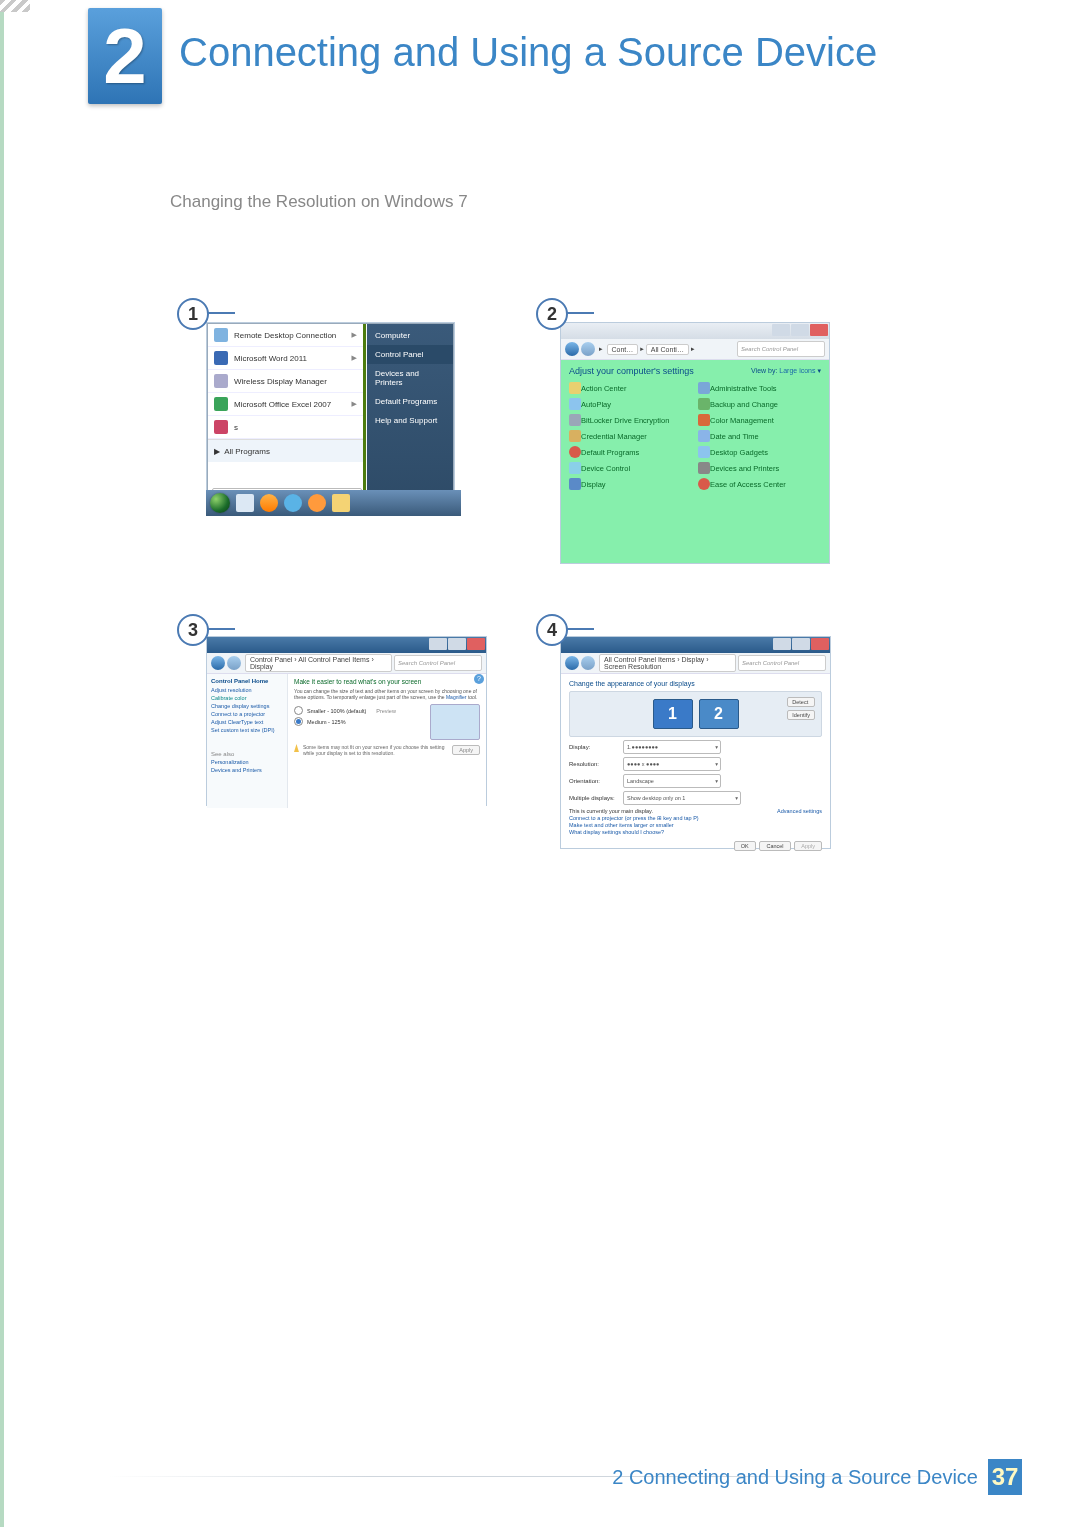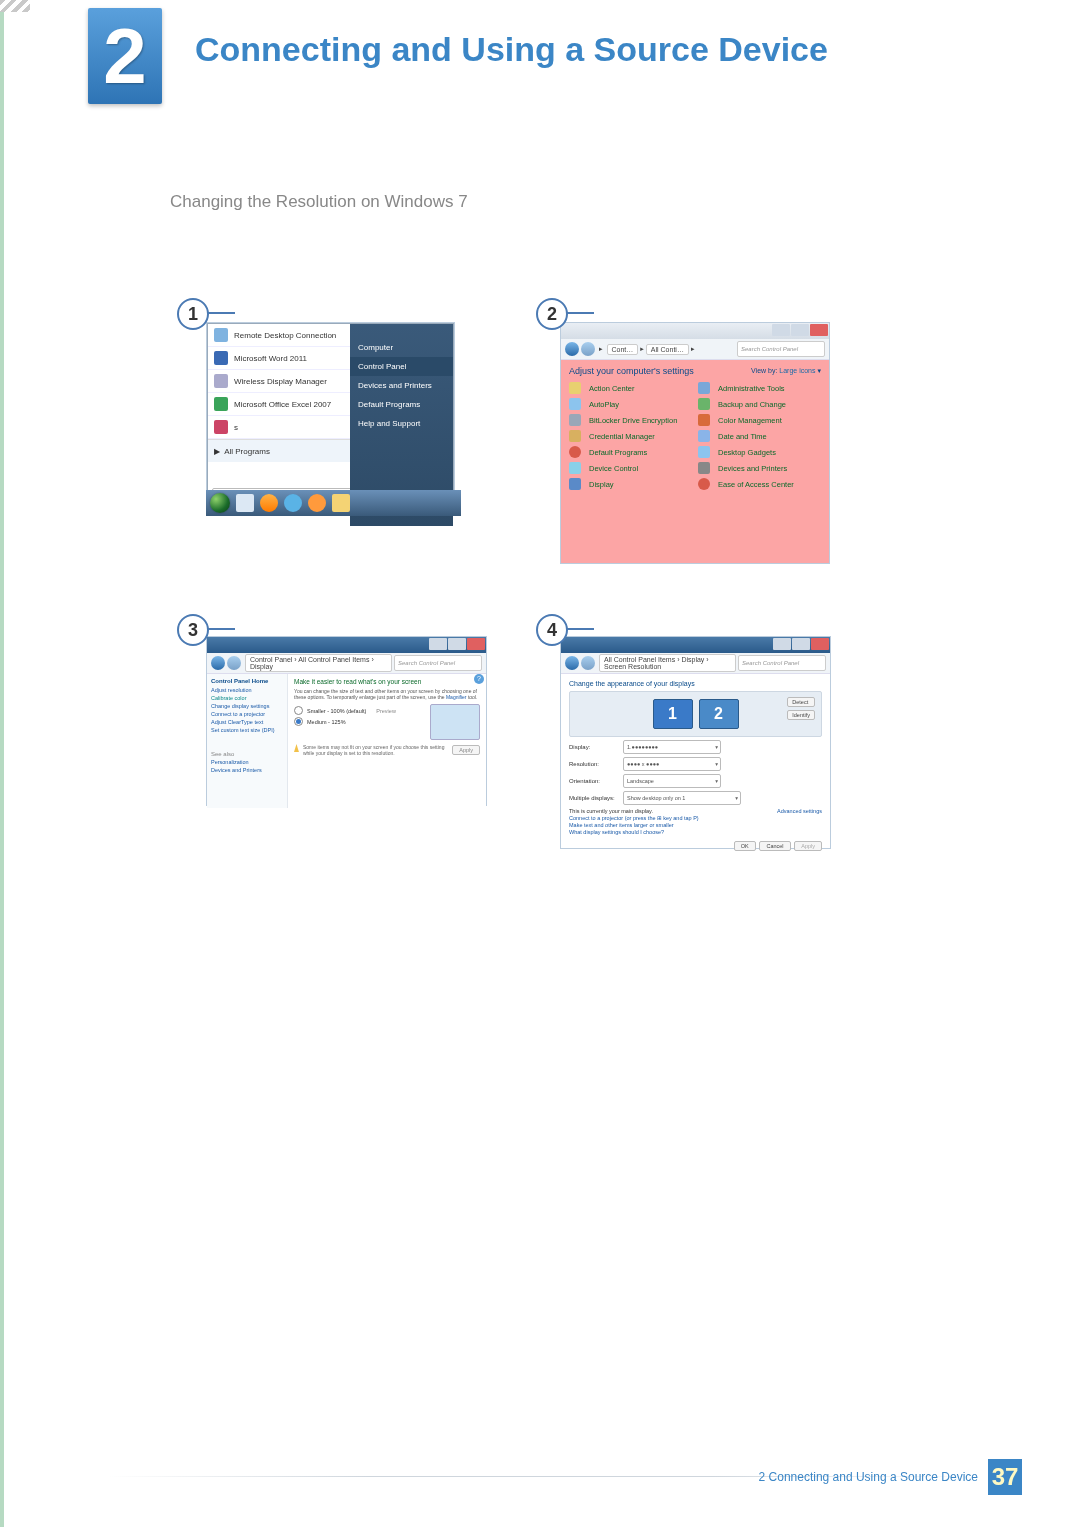--- a/index.html
+++ b/index.html
@@ -5,21 +5,21 @@
   html,body{margin:0;padding:0;background:#fff;font-family:Arial,Helvetica,sans-serif;color:#333;font-size:14px}
   .page{width:1080px;height:1527px;margin:0 auto;position:relative;background:#fff;box-sizing:border-box}
   
   .edge{position:absolute;left:0;top:0;width:30px;height:12px;
     background:repeating-linear-gradient(135deg,#c9c9c9 0 4px,#fff 4px 8px)}
   
   .chapter{position:absolute;left:88px;top:8px;width:74px;height:96px;background:#3b86c6;border-radius:2px;
     box-shadow:0 2px 4px rgba(0,0,0,.25);color:#fff;font-size:78px;font-weight:700;line-height:96px;text-align:center;
     background-image:linear-gradient(#5aa0dc,#2e74b5)}
   .chapter span{display:block;font-family:Arial;text-shadow:1px 1px 2px rgba(0,0,0,.3)}
-  .title{position:absolute;left:195px;top:30px;font-size:34px;color:#3b86c6;font-weight:700}
+  .title{position:absolute;left:179px;top:30px;font-size:40px;color:#3b86c6;font-weight:400}
   .subtitle{position:absolute;left:170px;top:192px;color:#888;font-size:17px}
   .instr{position:absolute;left:170px;top:222px;font-size:15px;color:#333}
   .instr b{font-weight:700}
   .arrow{padding:0 4px}
   .thin-green{position:absolute;left:0;top:0;width:4px;height:100%;background:#3e9f5f;opacity:.38}
   
   .panel{position:absolute;border:1px solid #bcd;background:#fff}
   .callout{position:absolute;width:28px;height:28px;border:2px solid #4b7ab3;border-radius:50%;background:#fff;
     color:#333;font-weight:700;font-size:18px;text-align:center;line-height:28px;z-index:5}
   .callout-line{position:absolute;height:2px;background:#4b7ab3;z-index:4}
@@ -27,53 +27,53 @@
   .p1{left:206px;top:322px;width:247px;height:190px}
   .startmenu{position:absolute;inset:0;background:#f4f8fb;border:1px solid #9ab;font-size:8px}
   .sm-left{position:absolute;left:0;top:0;width:155px;height:100%;background:#fff;border-right:3px solid #4d7c0f}
   .sm-item{display:flex;align-items:center;height:22px;padding:0 6px;border-bottom:1px solid #eef}
   .sm-ico{width:14px;height:14px;background:#7fb3e0;border-radius:2px;margin-right:6px;flex:0 0 14px}
   .sm-arrow{margin-left:auto;color:#888;font-size:7px}
   .sm-allprog{height:22px;padding:0 6px;display:flex;align-items:center;background:#eef4fa;border-top:1px solid #ddd}
   .sm-search{position:absolute;left:4px;bottom:4px;width:140px;height:18px;border:1px solid #bbb;border-radius:2px;
     font-style:italic;color:#999;font-size:7px;padding:0 4px;line-height:18px;background:#fff}
   .sm-search::after{content:"🔍";position:absolute;right:3px;top:1px;font-style:normal;color:#6a9}
-  .sm-right{position:absolute;left:142px;top:0;right:0;height:100%;
-    background:linear-gradient(#3a5a7a,#2d4a66);padding-top:14px}
+  .sm-right{position:absolute;left:159px;top:0;right:0;height:100%;
+    background:linear-gradient(#3a5a7a,#2d4a66);padding-top:2px}
   .sm-r-item{color:#fff;font-size:8px;padding:5px 8px}
   .sm-r-item.cp{background:#2a4a68}
   .sm-shut{position:absolute;bottom:4px;left:160px;width:70px;height:16px;background:#3c78b4;color:#fff;
     border-radius:2px;font-size:7px;text-align:center;line-height:16px}
   .taskbar{position:absolute;left:206px;top:490px;width:247px;height:26px;
     background:linear-gradient(#6a90b8,#3a5a7a);display:flex;align-items:center;padding:0 4px;gap:6px}
   .tb-orb{width:20px;height:20px;border-radius:50%;background:radial-gradient(circle at 30% 30%,#8fd36b,#1a6b2a 60%,#0a3a15);
     box-shadow:0 0 2px rgba(0,0,0,.4)}
   .tb-ico{width:18px;height:18px;background:#dce8f4;border-radius:2px}
   .tb-ico.ff{background:linear-gradient(#ffb347,#ff7b00);border-radius:50%}
   .tb-ico.ie{background:#5ab3e6;border-radius:50%}
   .tb-ico.media{background:#ff9a3c;border-radius:50%}
   .tb-ico.folder{background:#f4d374}
   
-  .p2{left:560px;top:322px;width:268px;height:240px;background:#fca5a5}
+  .p2{left:560px;top:322px;width:268px;height:240px;background:#86efac}
   .win-bar{height:14px;background:linear-gradient(#e9eef4,#d5dde6);display:flex;justify-content:flex-end;gap:1px;padding:1px}
   .win-btn{width:18px;height:12px;border-radius:1px}
   .win-min{background:#d0dae6}
   .win-max{background:#d0dae6}
   .win-close{background:#e06060}
   .nav{height:20px;background:#f0f4f8;display:flex;align-items:center;font-size:7px;color:#444;padding:0 4px;border-bottom:1px solid #dde}
   .nav-orb{width:14px;height:14px;border-radius:50%;background:linear-gradient(#7ab6e8,#2a6aa8);margin-right:2px}
   .nav-crumb{background:#fff;border:1px solid #ccc;padding:1px 4px;border-radius:2px;margin:0 2px}
   .nav-search{margin-left:auto;width:80px;height:14px;background:#fff;border:1px solid #ccc;border-radius:2px;
     font-style:italic;color:#999;padding:0 3px;line-height:14px;font-size:6px}
   .cp-body{padding:6px 8px;font-size:8px}
   .cp-hdr{color:#0a4b8a;font-size:9px;margin-bottom:6px;display:flex;justify-content:space-between;align-items:center}
   .cp-view{color:#0a4b8a;font-size:7px}
   .cp-view::after{content:" ▾"}
   .cp-grid{display:grid;grid-template-columns:1fr 1fr;gap:4px 6px}
-  .cp-cell{display:flex;align-items:center;gap:8px;color:#0a6a2a}
+  .cp-cell{display:flex;align-items:center;gap:0;color:#0a6a2a}
   .cp-cell .ic{width:12px;height:12px;background:#8cc4ee;border-radius:2px;flex:0 0 12px}
   .cp-cell .ic.flag{background:#e8d070}
   .cp-cell .ic.lock{background:#9aa7b8}
   .cp-cell .ic.key{background:#d8b060}
   .cp-cell .ic.gear{background:#7aa7d8}
   .cp-cell .ic.dev{background:#8ad0e8}
   .cp-cell .ic.disp{background:#5a8ac8}
   .cp-cell .ic.red{background:#d85a4a;border-radius:50%}
   .cp-cell span{color:#0a6a2a;font-size:7.5px}
   
@@ -113,21 +113,21 @@
     font-size:5.5px;line-height:12px;padding:0 3px;position:relative;color:#555}
   .form-row .sel::after{content:"▾";position:absolute;right:2px;top:0;color:#666}
   .note{font-size:5.5px;color:#333;margin-top:3px;display:flex;justify-content:space-between}
   .note a{color:#1a5aa8}
   .links a{display:block;color:#1a5aa8;font-size:5.5px;margin:1px 0}
   .ok-row{text-align:right;margin-top:6px}
   .ok-row .btn{color:#444;margin-left:2px}
   .ok-row .btn.dis{color:#aaa}
   
   .footer{position:absolute;right:58px;bottom:32px;height:36px;display:flex;align-items:center}
-  .foot-label{color:#3b86c6;font-size:12px;margin-right:10px}
+  .foot-label{color:#3b86c6;font-size:20px;margin-right:10px}
   .foot-num{background:#3b86c6;color:#fef9c3;font-size:24px;font-weight:700;width:34px;height:36px;
     display:flex;align-items:center;justify-content:center}
   .foot-rule{position:absolute;left:108px;bottom:50px;right:106px;height:1px;
     background:linear-gradient(to right,rgba(0,0,0,0),#cfd6dd 30%,#cfd6dd 70%,rgba(0,0,0,0))}
 </style>
 </head>
 <body>
 
 <div class="page">
   <div class="thin-green"></div>

